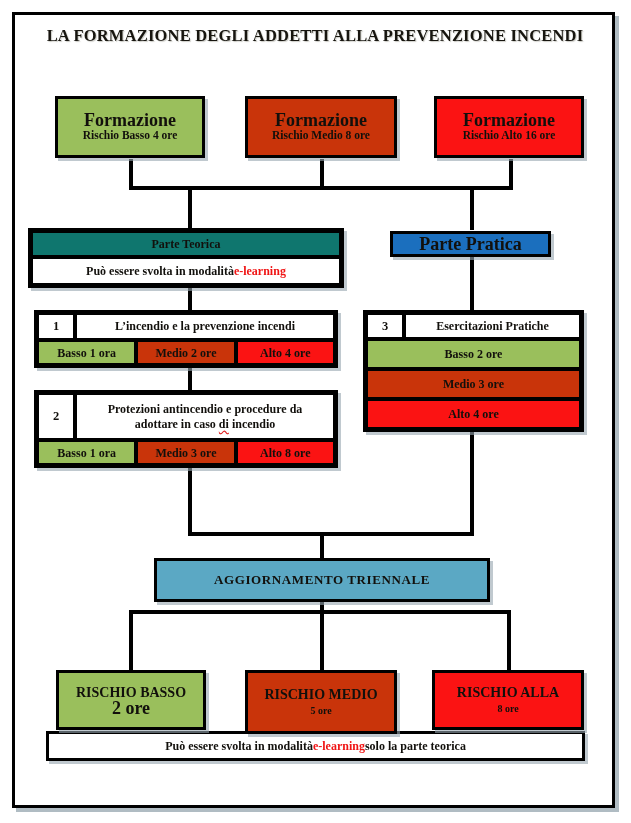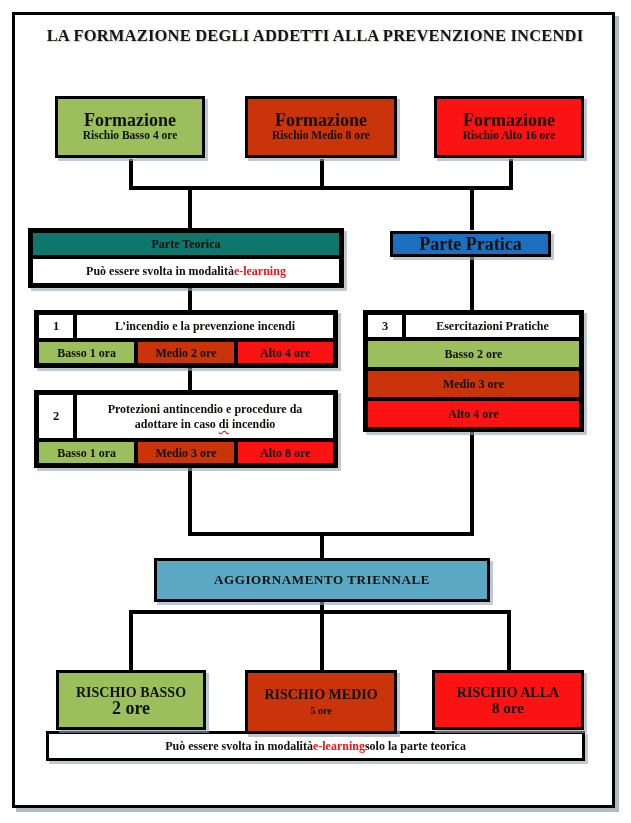--- a/index.html
+++ b/index.html
@@ -194,21 +194,21 @@
   <div class="node green" style="left:56px;top:670px;width:150px;height:60px;">
     <div class="l1" style="font-size:14px;">RISCHIO BASSO</div>
     <div class="l2" style="font-size:18px;">2 ore</div>
   </div>
   <div class="node orange" style="left:245px;top:670px;width:152px;height:64px;">
     <div class="l1" style="font-size:14px;">RISCHIO MEDIO</div>
     <div class="l2" style="font-size:10px;">5 ore</div>
   </div>
   <div class="node red" style="left:432px;top:670px;width:152px;height:60px;">
     <div class="l1" style="font-size:14px;">RISCHIO ALLA</div>
-    <div class="l2" style="font-size:15px;">8 ore</div>
+    <div class="l2" style="font-size:10px;">8 ore</div>
   </div>
 
   <div class="footer" style="left:46px;top:731px;width:539px;height:30px;">
     <span>Può essere svolta in modalità </span>
       <span class="elearn">e-learning</span>
       <span> solo la parte teorica</span>
   </div>
 
 </div>
 

